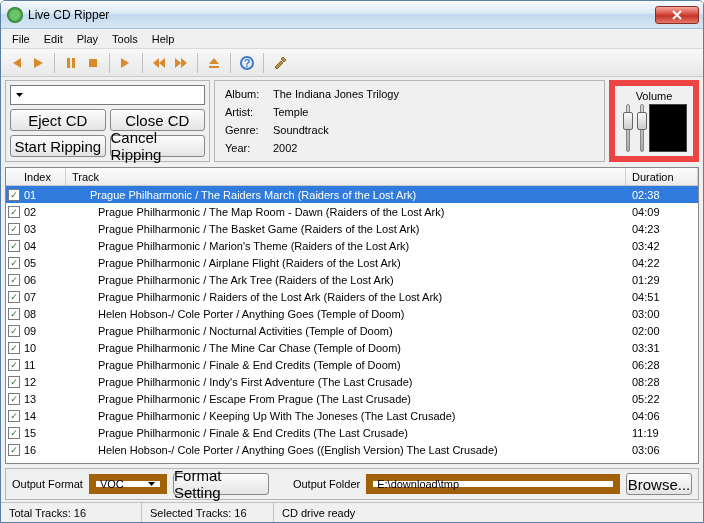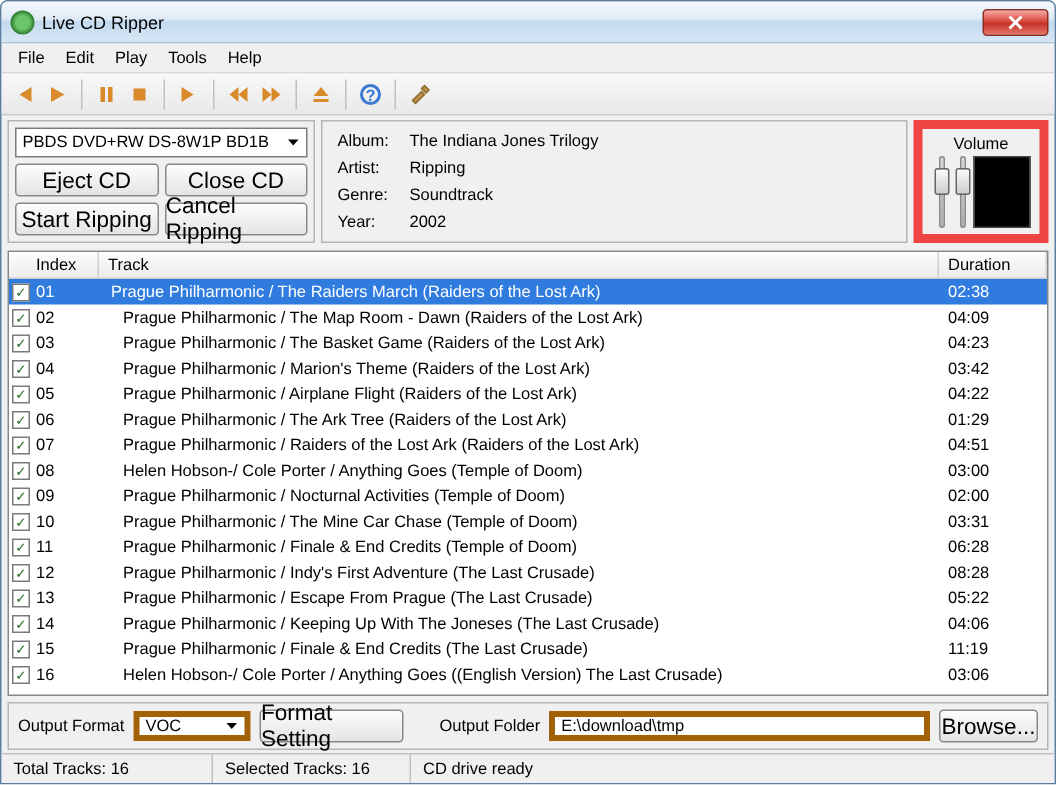--- a/index.html
+++ b/index.html
@@ -29,24 +29,24 @@
   .vu{ width:38px; background:#000; border:1px solid #444;}
   .listwrap { flex:1; margin:2px 4px; border:1px solid #888; background:#fff; display:flex; flex-direction:column; overflow:hidden;}
   .listhdr { display:flex; background:linear-gradient(#fdfdfd,#ececec); border-bottom:1px solid #c8c8c8; height:18px;}
   .listhdr div { border-right:1px solid #d0d0d0; padding:1px 6px; display:flex; align-items:center;}
   .col-idx{ width:60px;} .col-trk{flex:1;} .col-dur{width:72px;}
   .listbody{ flex:1; overflow:hidden;}
   .row{ display:flex; height:17px; align-items:center;}
   .row.sel{ background:#2f7bde; color:#fff;}
   .row .cb{ width:16px; display:flex; justify-content:center;}
   .row .cb .box{ width:12px; height:12px; border:1px solid #7a7a7a; background:#fff; display:flex; align-items:center; justify-content:center; font-size:9px; color:#2a6b2a;}
-  .row .idx{ width:44px; padding-left:2px;} .row .trk{flex:1; padding-left:8px; overflow:hidden; white-space:nowrap;} .row .dur{width:72px; padding-left:6px;}
+  .row .idx{ width:44px; padding-left:2px;} .row .trk{flex:1; padding-left:8px; overflow:hidden; white-space:nowrap;margin-left:16px;} .row .dur{width:72px; padding-left:6px;}
   .row .trk.nosel{ text-indent:8px;}
   .bottombar{ margin:2px 4px; border:1px solid #b5b5b5; background:#f0f0f0; padding:4px 6px; display:flex; align-items:center; gap:6px;}
-  .textfield{ height:20px; border:4px solid #a16207; background:#fff; display:flex; align-items:center; padding:0 4px; justify-content:space-between;text-align:right;}
+  .textfield{ height:20px; border:7px solid #a16207; background:#fff; display:flex; align-items:center; padding:0 4px; justify-content:space-between;text-align:right;}
   .statusbar{ height:20px; border-top:1px solid #c0c0c0; background:#f0f0f0; display:flex;}
   .statusbar div{ border-left:1px solid #c0c0c0; padding:2px 8px; display:flex; align-items:center;}
   .statusbar div:first-child{border-left:none;}
   svg { display:block; }
 </style>
 </head>
 <body>
 
 <div class="window">
 
@@ -124,39 +124,38 @@
     <div class="tbtn">
         <svg width="16" height="16">
           <path d="M3 12L9 6l2 2-6 6zM11 2l3 3-2 2-3-3z" fill="#b89248" stroke="#8a6a2a"></path>
         </svg>
       </div>
   </div>
 
   <div class="midrow">
     <div class="leftpanel">
       <div class="drive-sel">
-        <span>PBDS DVD+RW DS-8W1P BD1B</span>
         <svg width="9" height="9">
             <path d="M1 2l3.5 4L8 2z" fill="#000"></path>
           </svg>
       </div>
       <div class="btnrow">
         <div class="winbtn">Eject CD</div>
         <div class="winbtn">Close CD</div>
       </div>
       <div class="btnrow">
         <div class="winbtn">Start Ripping</div>
         <div class="winbtn">Cancel Ripping</div>
       </div>
     </div>
     <div class="metapanel">
       <span>Album:</span>
         <span>The Indiana Jones Trilogy</span>
       <span>Artist:</span>
-        <span>Ripping</span>
+        <span>Temple</span>
       <span>Genre:</span>
         <span>Soundtrack</span>
       <span>Year:</span>
         <span>2002</span>
     </div>
     <div class="volpanel">
       <div class="lbl">Volume</div>
       <div class="volbody">
         <div class="slider">
             <div class="track"></div>

